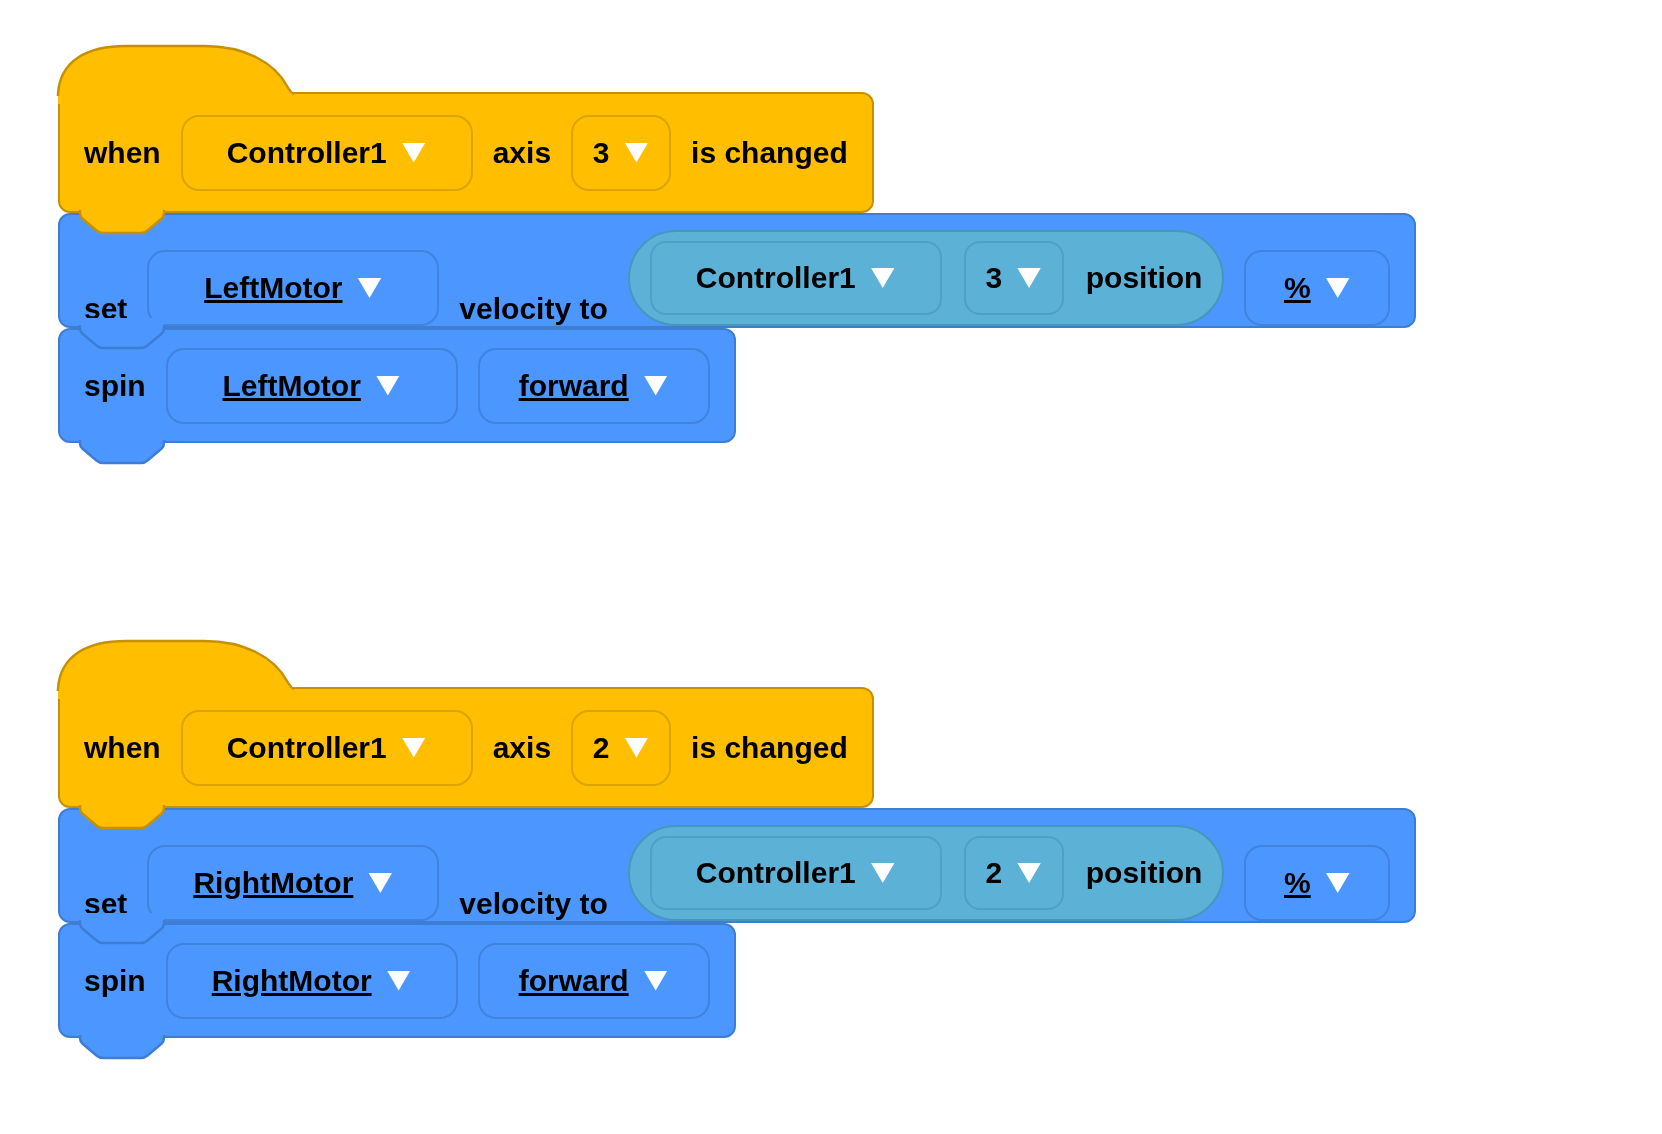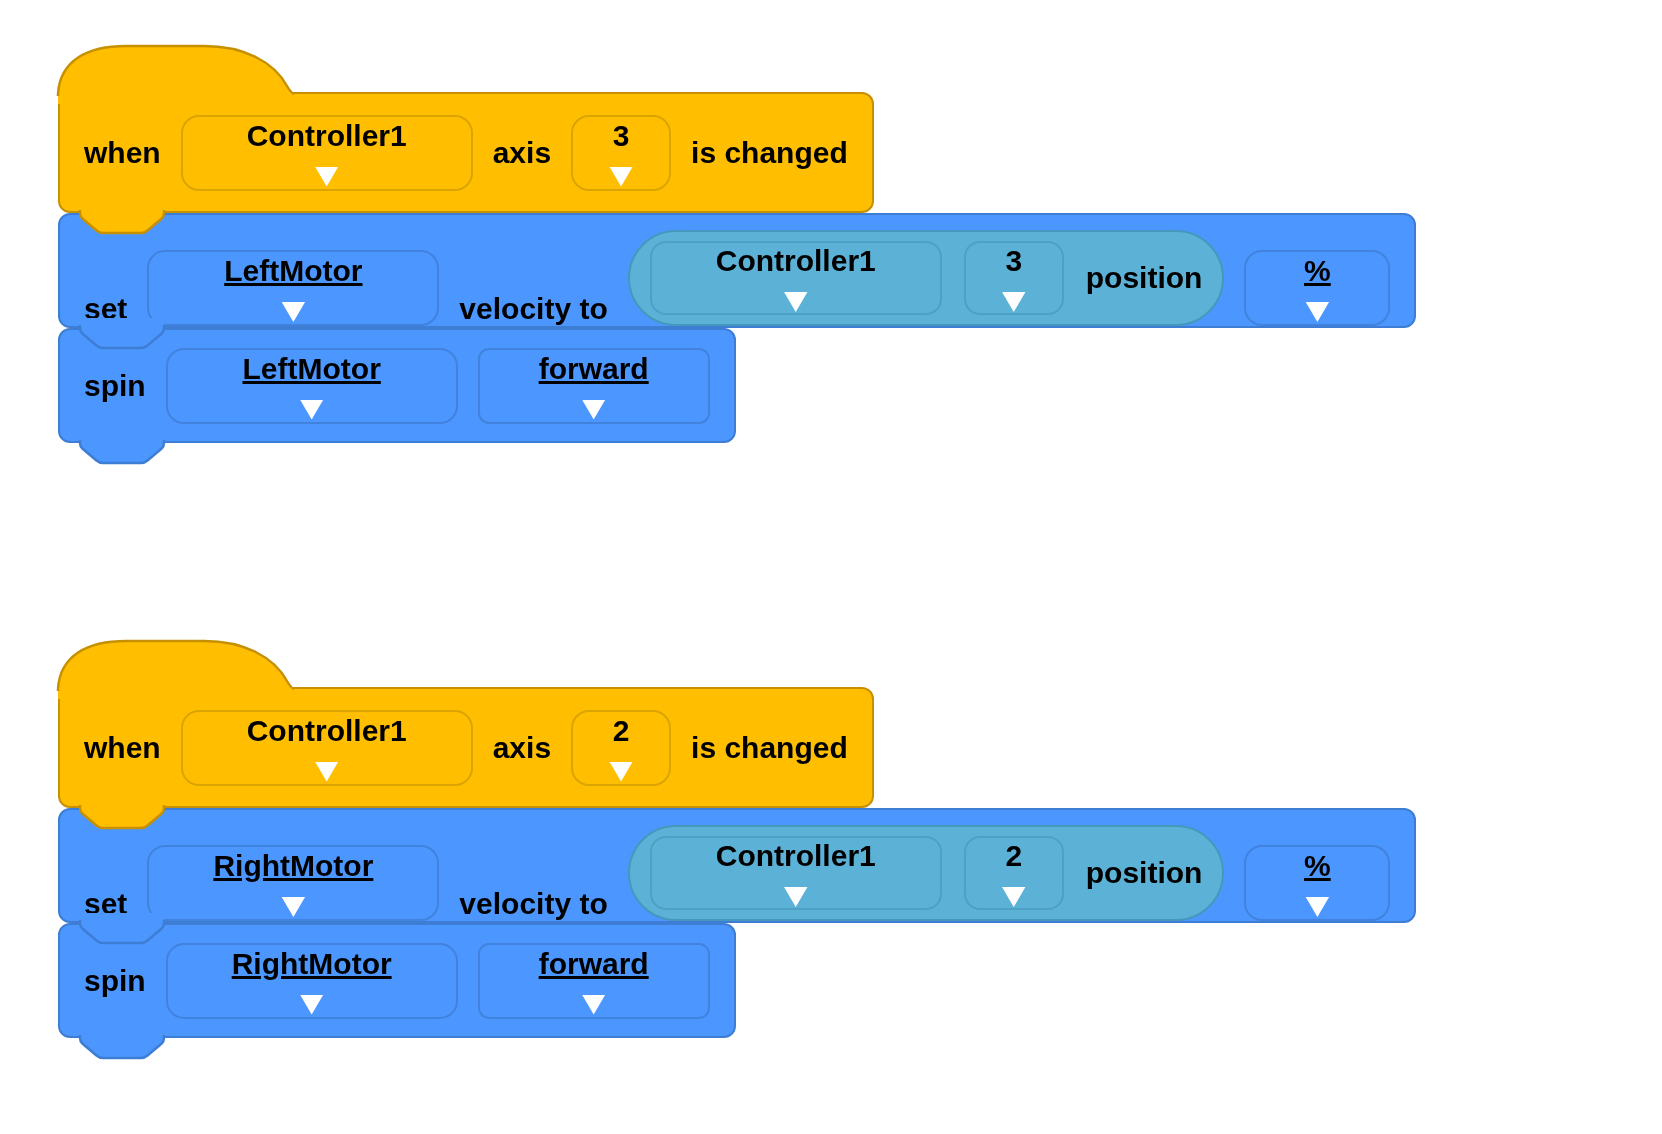--- a/index.html
+++ b/index.html
@@ -27,29 +27,29 @@
   }
   .b-set{z-index:20;align-items:flex-end;}
   .b-spin{z-index:10;text-align:center;}
 
   .lbl{display:inline-block;}
 
   
   .field{
     display:inline-flex;align-items:center;justify-content:center;
     gap:14px;height:76px;box-sizing:border-box;
-    padding:0 18px;border-radius:18px;flex-direction:column;
+    padding:0 18px;border-radius:18px;
   }
   .f-y{border:2px solid var(--event-field-border);}
   .f-b{border:2px solid var(--motion-field-border);text-decoration:underline;}
   .f-t{border:2px solid var(--sensing-field-border);height:74px;border-radius:16px;}
   .w-ctrl{min-width:292px;}
   .w-axis{min-width:100px;}
   .w-motor{min-width:292px;}
-  .w-dir{min-width:232px;border-radius:11px;}
+  .w-dir{min-width:232px;}
   .w-unit{min-width:146px;}
 
   .arrow{
     width:26px;height:20px;background:#ffffff;flex:0 0 auto;
     clip-path:polygon(5% 0,95% 0,50% 100%);
   }
 
   
   .reporter{
     display:inline-flex;align-items:center;gap:22px;

